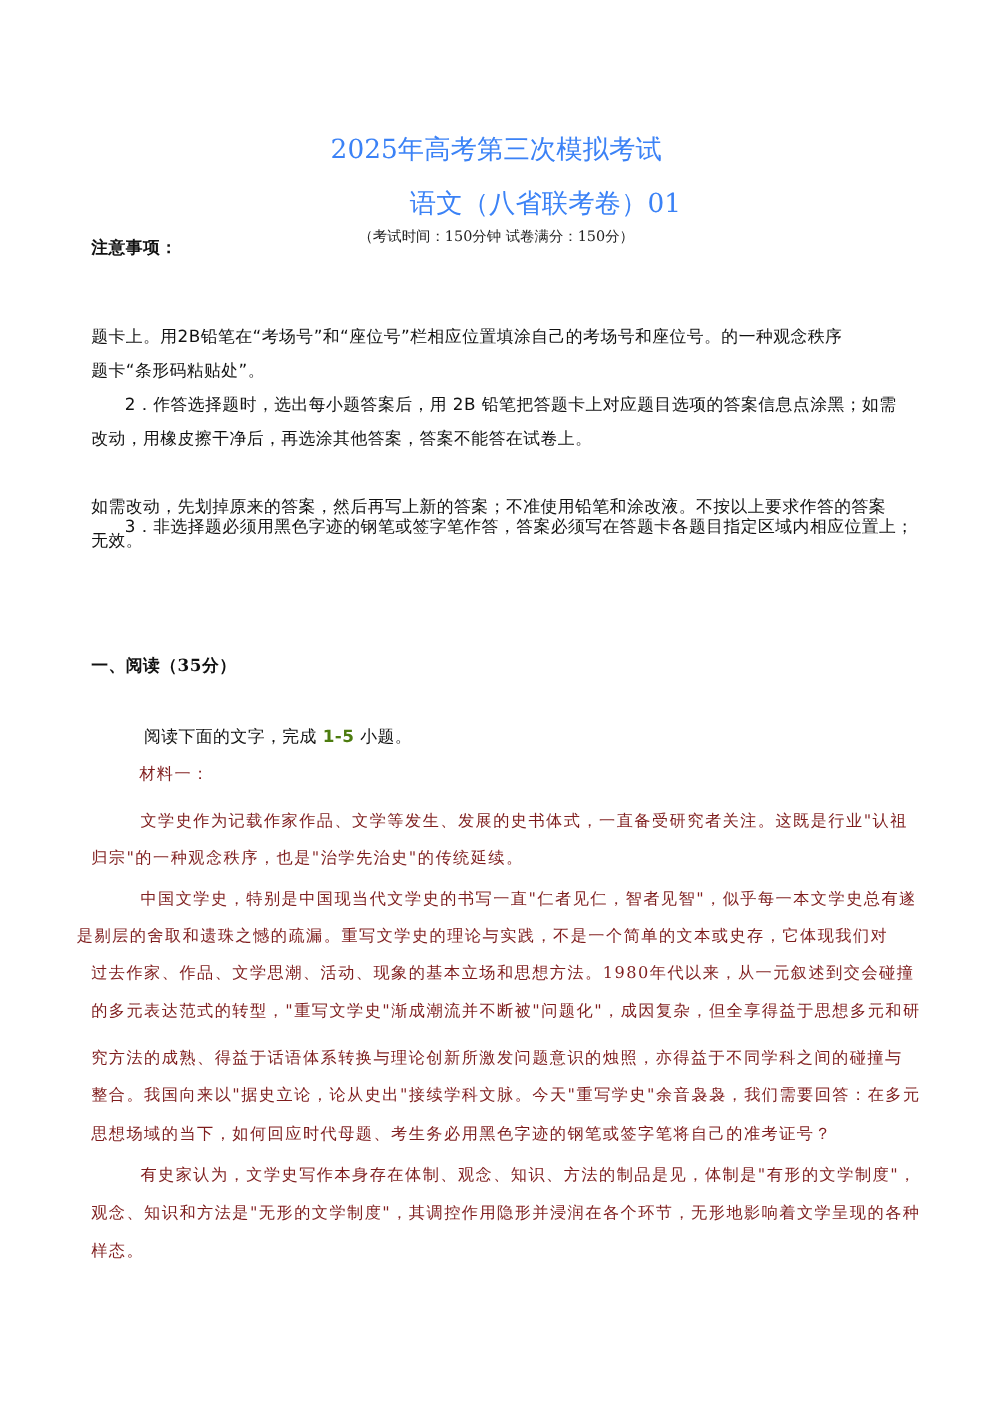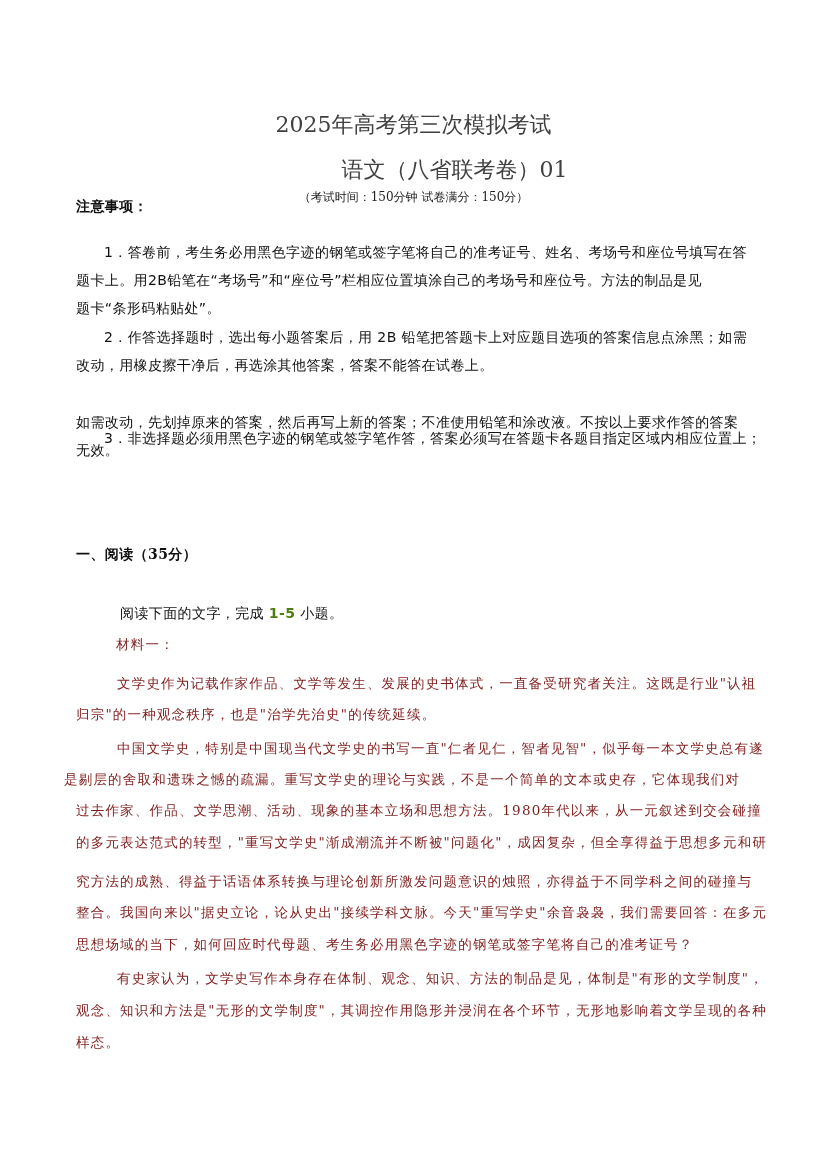--- a/index.html
+++ b/index.html
@@ -1,21 +1,21 @@
 <!DOCTYPE html>
 <html><head>
   <meta charset="utf-8">
   <style>
     html, body { margin: 0; padding: 0; background: #ffffff; }
     body { width: 827px; height: 1169px; position: relative; overflow: hidden; color: #111; }
     .page { position: absolute; left: 0; top: 0; width: 827px; height: 1169px; background: #fff; }
     .title {
       position: absolute; left: 0; width: 827px; text-align: center;
       font-family: "DejaVu Serif", "Liberation Serif", serif;
-      font-size: 22px; font-weight: normal; color: #404040; white-space: nowrap;
+      font-size: 22px; font-weight: normal; color: #3b82f6; white-space: nowrap;
     }
     .title1 { top: 110px; }
     .title2 { top: 155px; margin-left: 41px; }
     .subtitle {
       position: absolute; left: 0; width: 827px; text-align: center; top: 189px;
       font-family: "DejaVu Serif", "Liberation Serif", serif; font-size: 12px; color: #222; white-space: nowrap;
     }
     .line {
       position: absolute; white-space: nowrap;
       font-family: "DejaVu Sans", "Liberation Sans", sans-serif;
@@ -34,22 +34,21 @@
 <body>
 
 <div class="page">
 
   <div class="title title1">2025年高考第三次模拟考试</div>
   <div class="title title2">语文（八省联考卷）01</div>
   <div class="subtitle">（考试时间：150分钟   试卷满分：150分）</div>
 
   <div class="line notice-head">注意事项：</div>
 
-  <div class="line" style="left:104px; top:244px;">1．答卷前，考生务必用黑色字迹的钢笔或签字笔将自己的准考证号、姓名、考场号和座位号填写在答</div>
-  <div class="line" style="left:76px; top:272px;">题卡上。用2B铅笔在“考场号”和“座位号”栏相应位置填涂自己的考场号和座位号。方法的制品是见</div>
+  <div class="line" style="left:76px; top:272px;">题卡上。用2B铅笔在“考场号”和“座位号”栏相应位置填涂自己的考场号和座位号。的一种观念秩序</div>
   <div class="line" style="left:76px; top:300px;">题卡“条形码粘贴处”。</div>
   <div class="line" style="left:104px; top:329px;">2．作答选择题时，选出每小题答案后，用 2B 铅笔把答题卡上对应题目选项的答案信息点涂黑；如需</div>
   <div class="line" style="left:76px; top:357px;">改动，用橡皮擦干净后，再选涂其他答案，答案不能答在试卷上。</div>
   <div class="line" style="left:104px; top:386px;margin-top:44px;">3．非选择题必须用黑色字迹的钢笔或签字笔作答，答案必须写在答题卡各题目指定区域内相应位置上；</div>
   <div class="line" style="left:76px; top:414px;">如需改动，先划掉原来的答案，然后再写上新的答案；不准使用铅笔和涂改液。不按以上要求作答的答案</div>
   <div class="line" style="left:76px; top:442px;">无效。</div>
 
   <div class="line sec-head" style="left:76px; top:546px;">一、阅读（35分）</div>
 
   <div class="line" style="left:120px; top:605px;">

